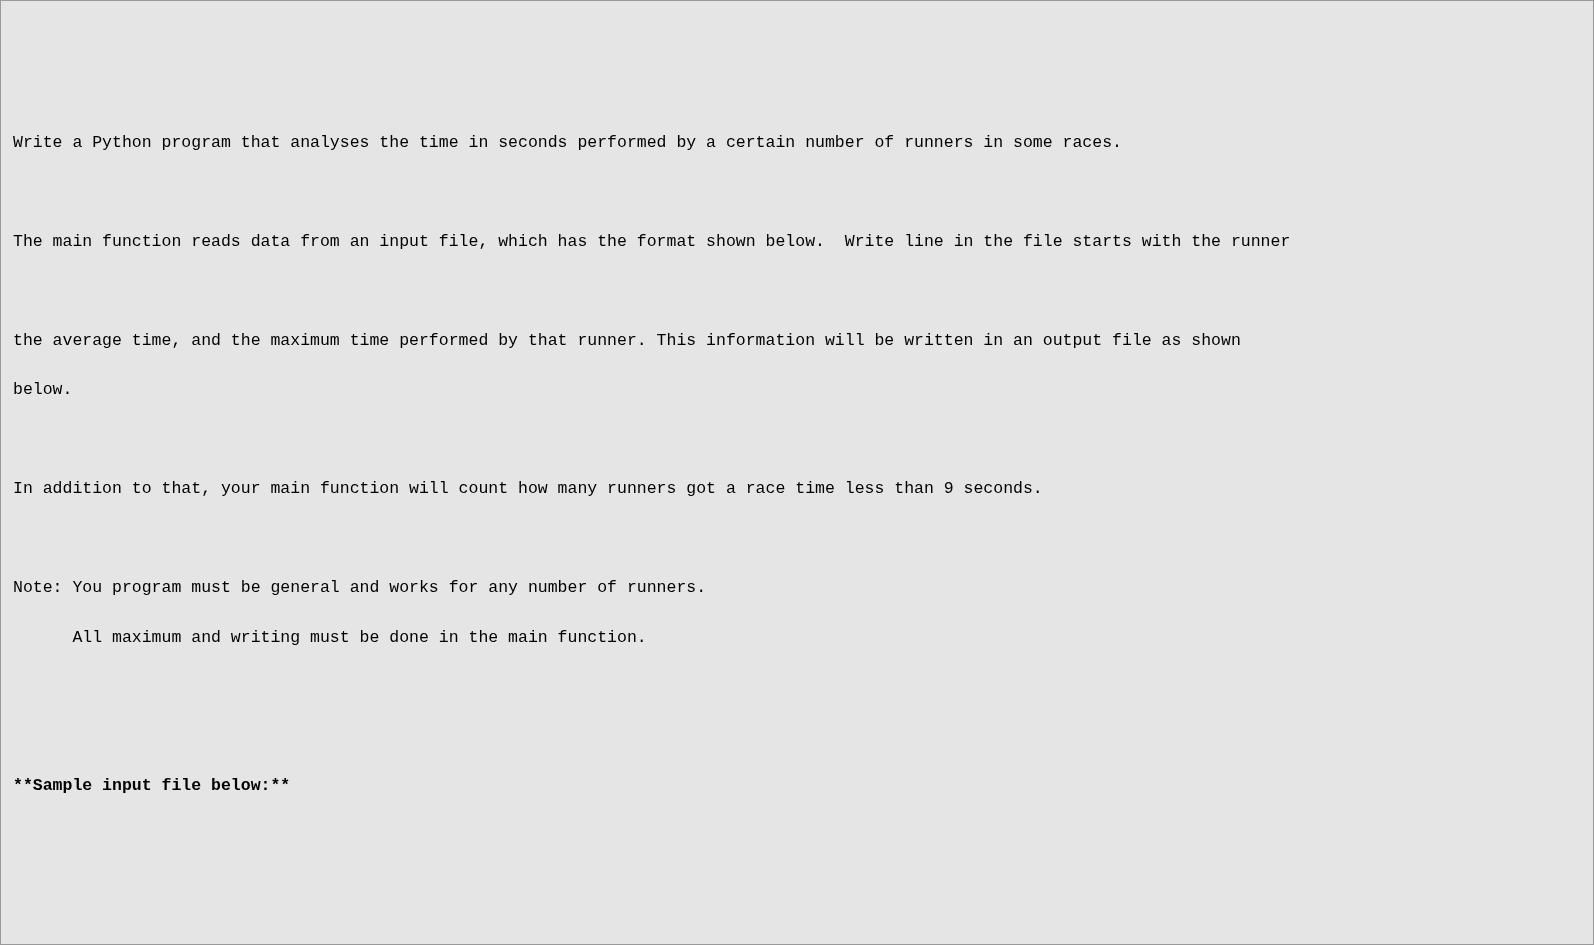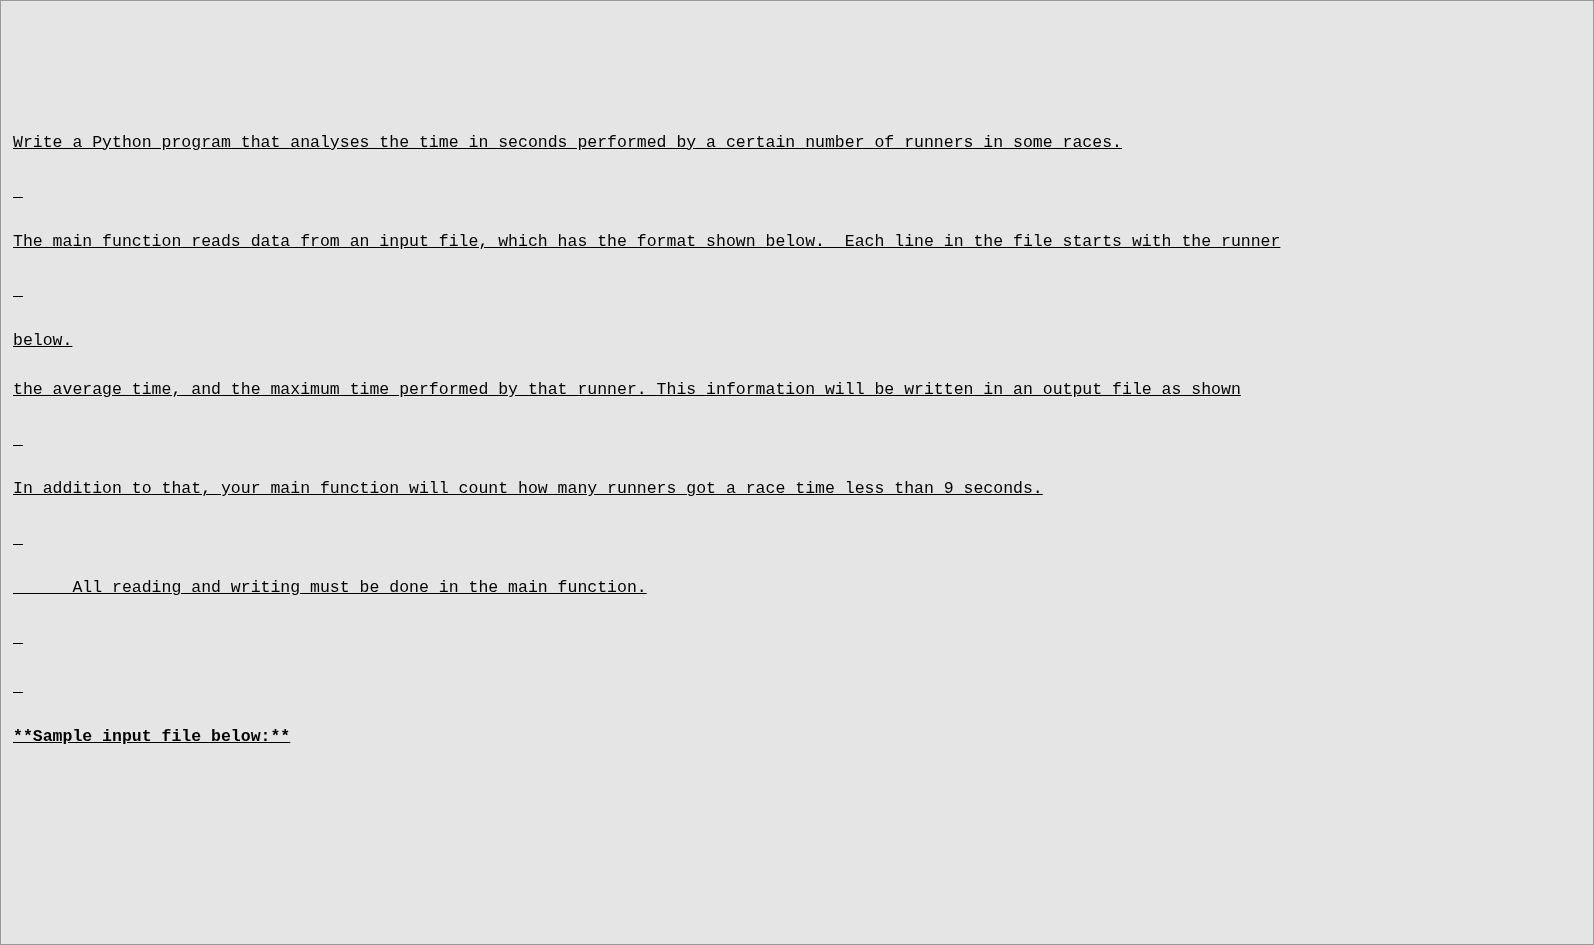--- a/index.html
+++ b/index.html
@@ -22,39 +22,39 @@
   }
   .content {
     white-space: pre;
   }
   .bold {
     font-weight: bold;
   }
   .line {
     display: block;
     white-space: pre;
-    text-decoration: underline;
   }
 </style>
 </head>
 <body>
 
 
 
 <div class="content">
 <span class="line">Write a Python program that analyses the time in seconds performed by a certain number of runners in some races.</span>
 <span class="line"> </span>
-<span class="line">The main function reads data from an input file, which has the format shown below.  Each line in the file starts with the runner</span>
+<span class="line">The main function reads data from an input file, which has the format shown below.  Write line in the file starts with the runner</span>
 <span class="line"> </span>
+<span class="line">the average time, and the maximum time performed by that runner. This information will be written in an output file as shown</span>
 <span class="line">below.</span>
-<span class="line">the average time, and the maximum time performed by that runner. This information will be written in an output file as shown</span>
 <span class="line"> </span>
 <span class="line">In addition to that, your main function will count how many runners got a race time less than 9 seconds.</span>
 <span class="line"> </span>
-<span class="line">      All reading and writing must be done in the main function.</span>
+<span class="line">Note: You program must be general and works for any number of runners.</span>
+<span class="line">      All maximum and writing must be done in the main function.</span>
 <span class="line"> </span>
 <span class="line"> </span>
 <span class="line bold">**Sample input file below:**</span>
 
 
 
 
 
 
 

